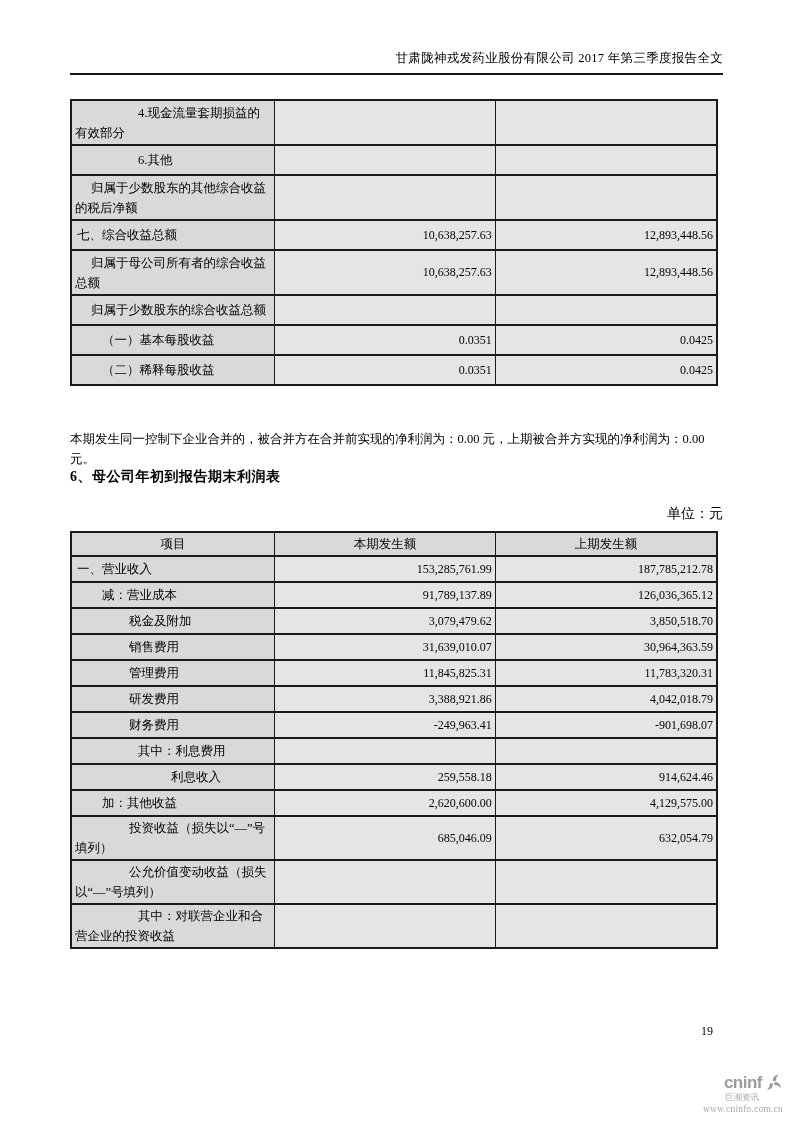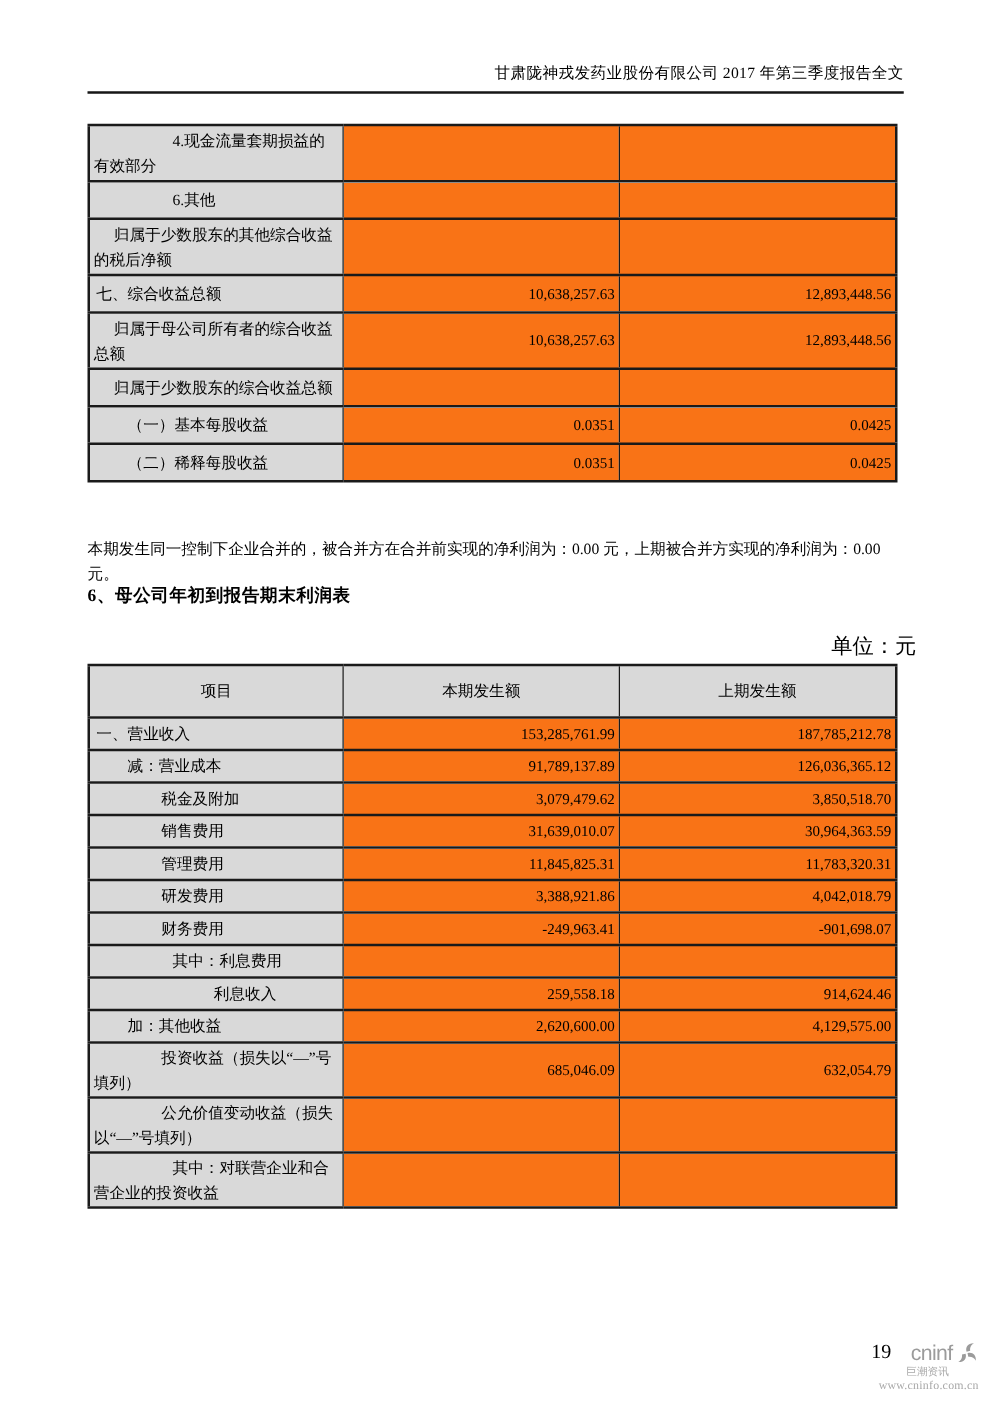--- a/index.html
+++ b/index.html
@@ -11,45 +11,45 @@
   
   .hdr-title{top:50px;right:70px;font-size:12.5px;letter-spacing:.3px;}
   .hdr-rule{top:73px;left:70px;width:653px;height:2px;background:#161616;}
   
   table.fin{border-collapse:collapse;table-layout:fixed;width:648px;}
   table.fin,table.fin td{border:1px solid #1a1a1a;}
   table.fin{border-width:2px;}
   table.fin td{border-right-width:1px;border-left-width:1px;border-top-width:2px;border-bottom-width:2px;
     box-sizing:border-box;padding:1px 3px;vertical-align:middle;overflow:hidden;}
   td.lbl{background:#d9d9d9;font-size:12.5px;line-height:20px;text-align:left;}
-  td.val{background:#f97316;font-size:12px;text-align:right;padding-right:4px;font-variant-numeric:tabular-nums;}
+  td.val{background:#e5e5e5;font-size:12px;text-align:right;padding-right:4px;font-variant-numeric:tabular-nums;}
   td.val.sh{background:#d9d9d9;}
   td.ch{background:#d9d9d9;font-size:12.5px;text-align:center;}
   .t1{left:70px;top:99px;}
   .t2{left:70px;top:531px;}
   .t1 tr.s td{height:30px;}
   .t1 tr.d td{height:45px;}
-  .t2 tr.hd td{height:42px;font-family:Liberation Serif, serif;}
+  .t2 tr.hd td{height:24px;font-family:Liberation Serif, serif;}
   .t2 tr.s td{height:26px;}
   .t2 tr.d td{height:41px;}
   .i0{text-indent:2px;}
   .i1{text-indent:16px;}
   .i2{text-indent:27px;}
   .i3{text-indent:54px;}
   .i4{text-indent:63px;}
   .i5{text-indent:96px;}
   
   .note{left:70px;top:429px;width:656px;font-size:12.5px;line-height:20px;}
   .sec-title{left:70px;top:468px;font-size:14px;font-weight:bold;letter-spacing:.5px;}
-  .unit{right:60px;top:505px;font-size:17px;}
-  
-  .pageno{right:80px;top:1073px;font-size:16px;}
+  .unit{right:70px;top:505px;font-size:14px;}
+  
+  .pageno{right:80px;top:1024px;font-size:12px;}
   .logo{right:10px;top:1072px;width:110px;text-align:right;color:#a0a0a0;line-height:1;}
   .logo-row{display:flex;align-items:center;justify-content:flex-end;gap:1px;}
-  .logo-name{font-family:"Liberation Sans","DejaVu Sans",sans-serif;font-weight:normal;font-size:17px;color:#9b9b9b;letter-spacing:-.5px;}
+  .logo-name{font-family:"Liberation Sans","DejaVu Sans",sans-serif;font-weight:bold;font-size:17px;color:#9b9b9b;letter-spacing:-.5px;}
   .logo-swirl{width:20px;height:20px;display:inline-block;}
   .logo-cap{font-size:8.5px;color:#a8a8a8;margin:1px 24px 0 0;}
   .logo-url{font-size:9.5px;color:#a8a8a8;margin-top:3px;letter-spacing:.2px;}
 </style>
 </head>
 <body>
 
 <div class="abs hdr-title">甘肃陇神戎发药业股份有限公司 2017 年第三季度报告全文</div>
 <div class="abs hdr-rule"></div>
 

